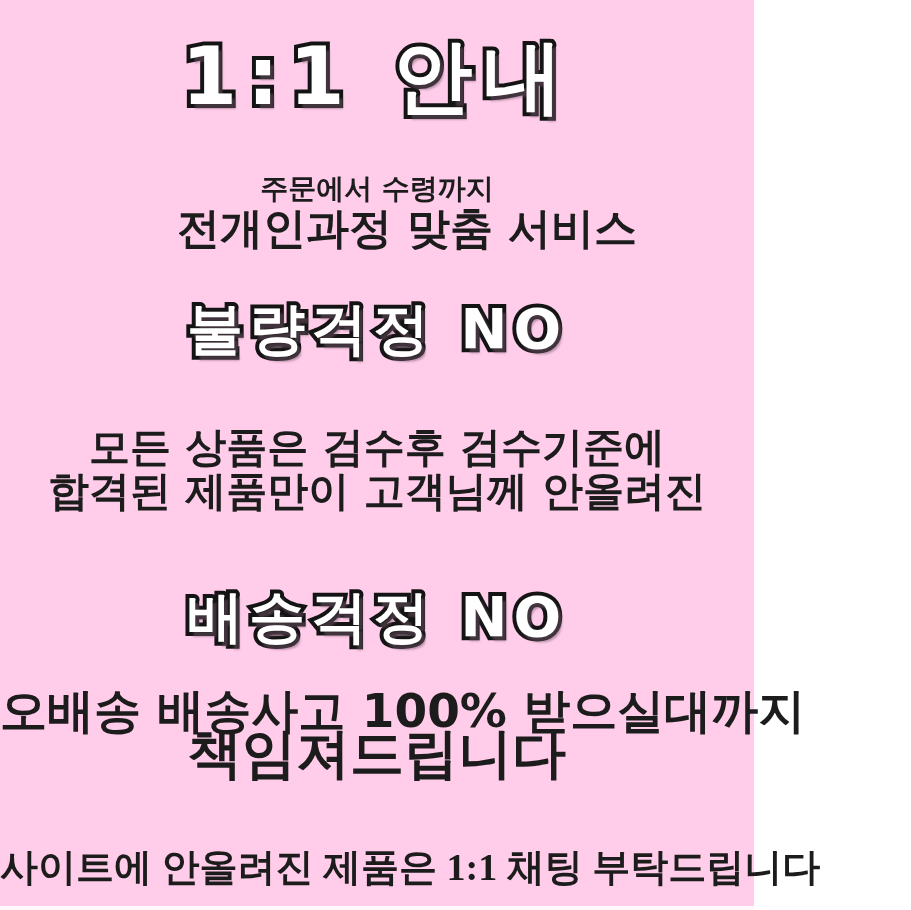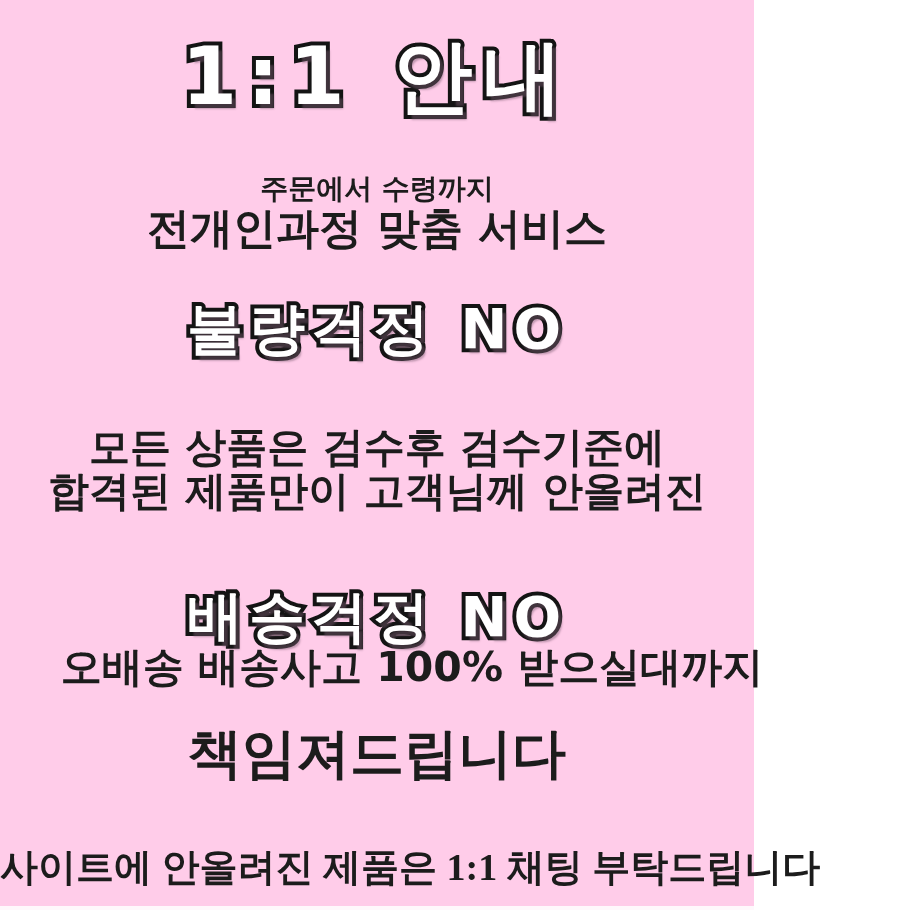--- a/index.html
+++ b/index.html
@@ -44,24 +44,24 @@
     text-align: center;
   }
   .heading-1 { top: 292px; }
   .heading-2 { top: 580px; }
   
   .ink {
     color: #1c1c1c;
     font-weight: 600;
   }
   .intro-1 { top: 142px; font-size: 28px; margin-top: 28px; }
-  .intro-2 { top: 200px; font-size: 43px; }
+  .intro-2 { top: 200px; font-size: 43px; margin-left: 30px; }
   .body1-1 { top: 420px; font-size: 41px; }
   .body1-2 { top: 464px; font-size: 41px; }
-  .body2-1 { top: 640px; font-size: 41px; margin-left: 35px; }
+  .body2-1 { top: 680px; font-size: 47px; }
   .body2-2 { top: 718px; font-size: 54px; }
   .footer  { top: 842px; font-size: 38px; font-family: Liberation Serif, serif; }
   .bottom-edge {
     position: absolute;
     left: 0;
     bottom: 0;
     width: 100%;
     height: 4px;
     background: #ffffff;
     opacity: 0.85;

